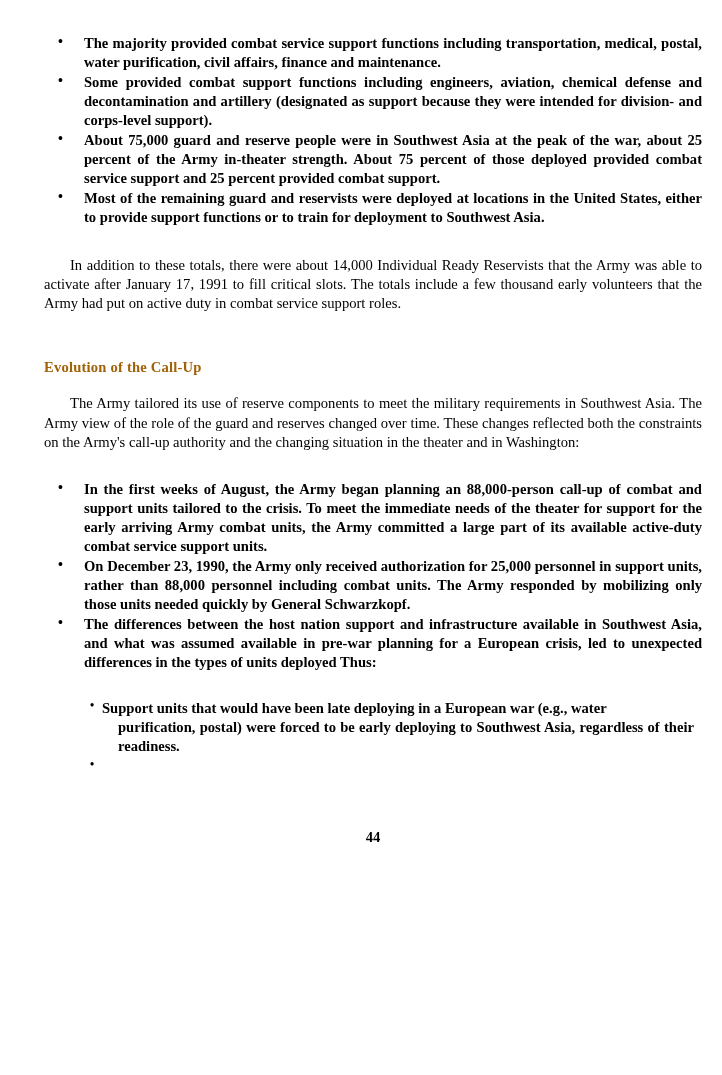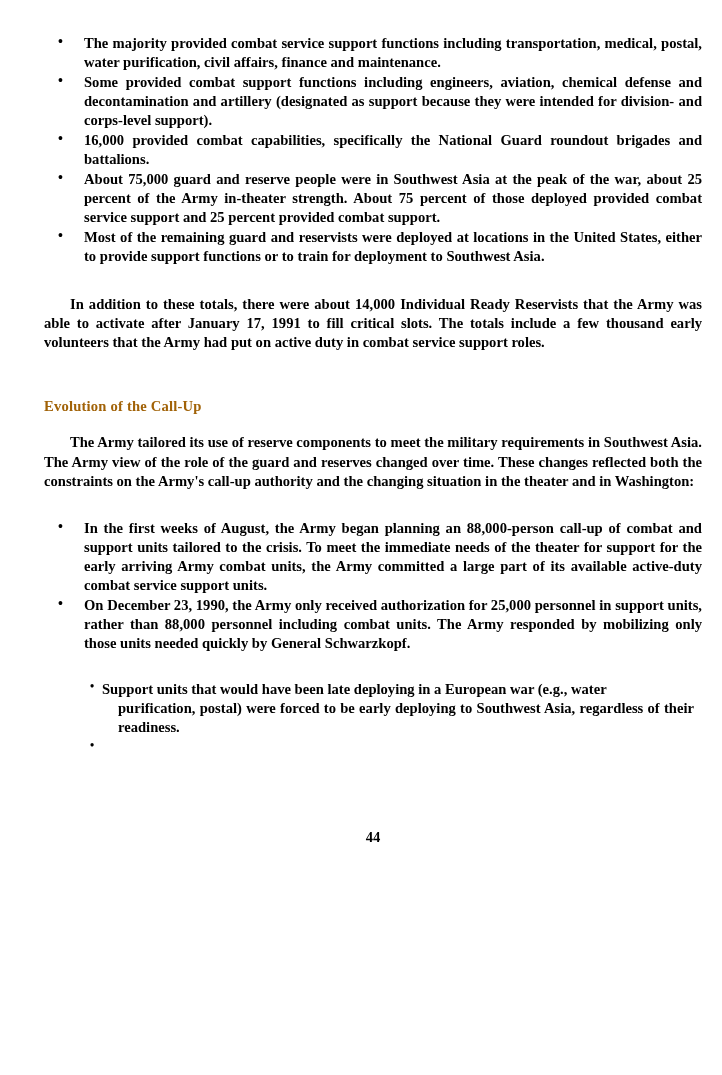--- a/index.html
+++ b/index.html
@@ -37,21 +37,21 @@
   }
   .bullet-list li::before {
     content: "\2022";
     position: absolute;
     left: 14px;
     top: -1px;
     font-size: 14px;
   }
   .para {
     font-size: 14.6px;
-    font-weight: bold;
+    font-weight: normal;
     line-height: 1.32;
     text-align: justify;
     text-indent: 26px;
     margin: 0;
   }
   .gap-lg { height: 28px; }
   .gap-md { height: 18px; }
   .section-heading {
     color: #a16207;
     font-size: 14.6px;
@@ -96,21 +96,20 @@
   }
 </style>
 </head>
 <body>
 
 <div class="page">
 
   <ul class="bullet-list">
     <li>The majority provided combat service support functions including transportation, medical, postal, water purification, civil affairs, finance and maintenance.</li>
     <li>Some provided  combat support functions including engineers, aviation, chemical defense and decontamination and artillery (designated  as support because they were intended for division- and corps-level support).</li>
-    <li>16,000 provided combat capabilities, specifically the  National Guard roundout brigades and battalions.</li>
     <li>About  75,000  guard and reserve people were in Southwest Asia at the peak of the war,  about  25  percent of the Army in-theater strength. About 75 percent of those deployed  provided  combat  service  support  and  25  percent provided combat support.</li>
     <li>Most  of  the  remaining  guard  and  reservists  were  deployed  at locations in the United  States,  either  to  provide  support  functions or to train for deployment to Southwest Asia.</li>
   </ul>
 
   <div class="gap-lg"></div>
 
   <p class="para">In  addition   to these totals, there were about 14,000 Individual Ready Reservists that the  Army  was  able  to  activate  after  January  17,  1991  to fill critical slots. The totals include  a few thousand early volunteers that the Army had put on active duty in combat service support roles.</p>
 
   <div class="gap-lg"></div>
   <div class="gap-md"></div>
@@ -119,20 +118,21 @@
 
   <div class="gap-md"></div>
 
   <p class="para">The  Army  tailored its use of reserve components to meet the military requirements in Southwest  Asia. The Army view of the role of the guard and reserves changed over time. These  changes  reflected  both  the  constraints   on the Army's call-up authority and the changing situation in the theater and in Washington:</p>
 
   <div class="gap-lg"></div>
 
   <ul class="bullet-list">
     <li>In the first weeks of August, the Army began planning an 88,000-person call-up of combat  and  support  units  tailored  to  the crisis. To meet the immediate needs of the  theater  for  support  for  the  early  arriving  Army  combat  units,  the  Army committed a large part of its available active-duty combat service support units.</li>
     <li>On  December 23, 1990, the Army only received authorization for 25,000 personnel in support  units,  rather  than  88,000  personnel  including  combat  units.  The Army responded by mobilizing only those units needed quickly by General Schwarzkopf.</li>
+    <li>The  differences  between  the   host nation support and infrastructure available in Southwest   Asia,  and  what  was  assumed  available  in  pre-war  planning  for  a European crisis, led to unexpected differences in the types of units deployed Thus:</li>
   </ul>
 
   <div class="gap-md"></div>
 
   <ul class="sub-list">
     <li>
       <span>Support  units that would have been late deploying in a European war (e.g., water</span>
       <span class="cont">purification,  postal)  were  forced  to  be  early  deploying  to  Southwest  Asia, regardless of their readiness.</span>
     </li>
     <li>

